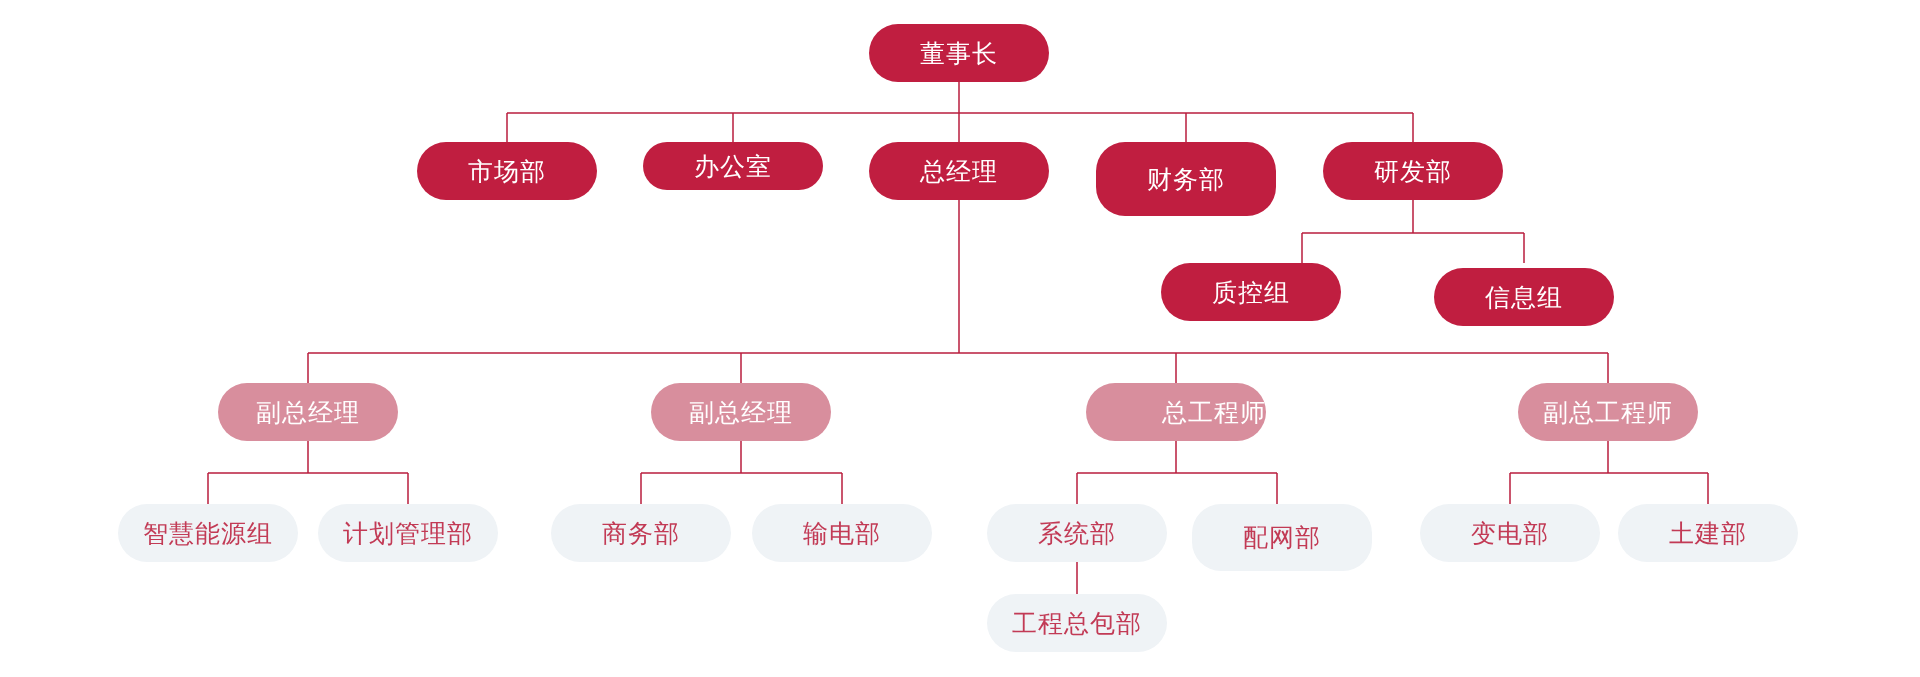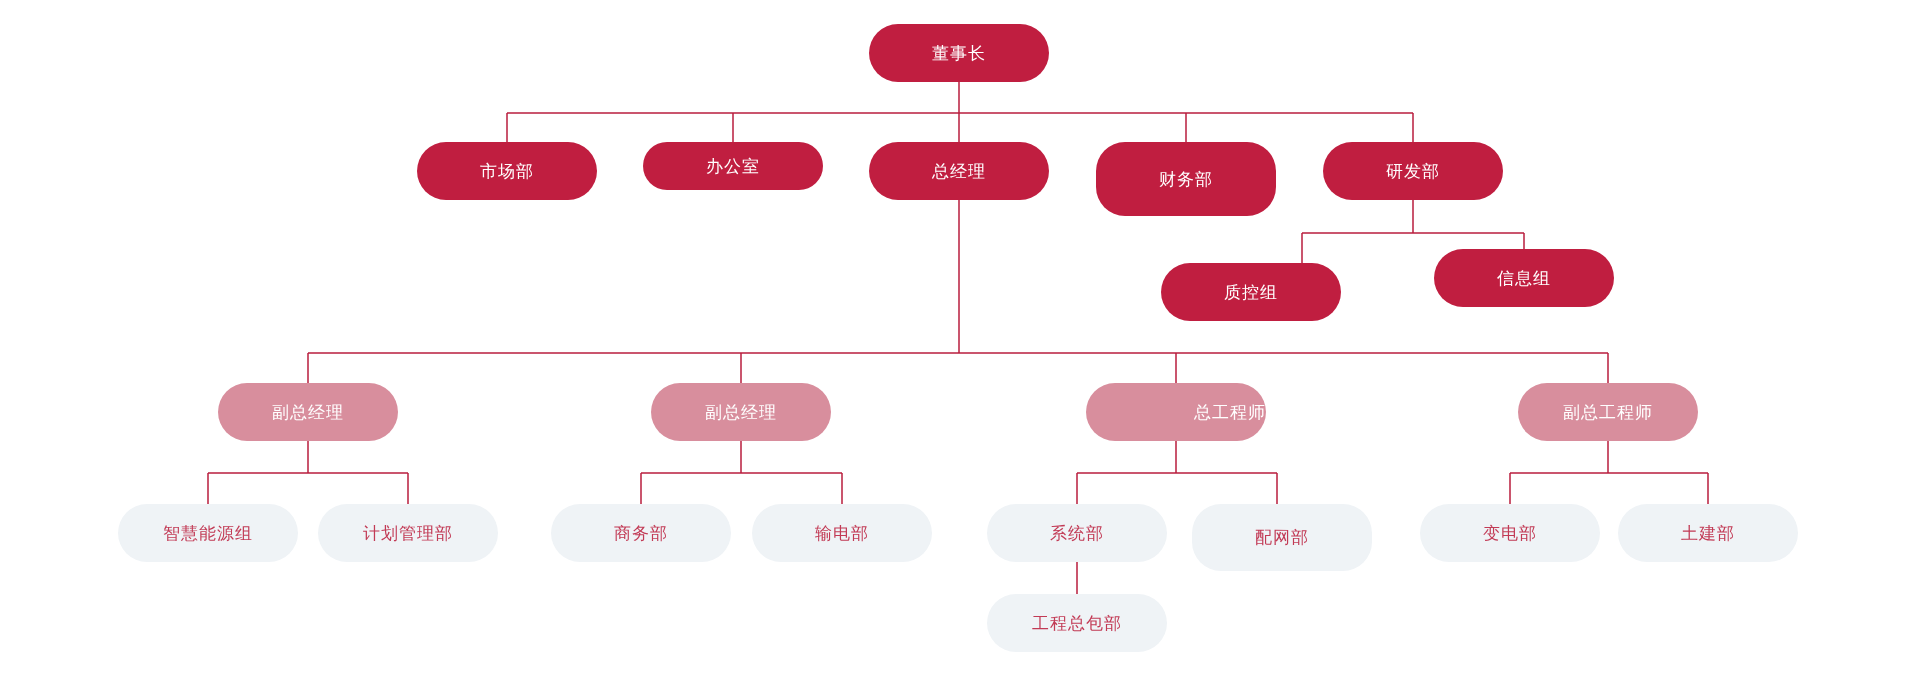--- a/index.html
+++ b/index.html
@@ -19,21 +19,21 @@
     position: absolute;
     left: 0;
     top: 0;
   }
   .node {
     position: absolute;
     display: flex;
     align-items: center;
     justify-content: center;
     border-radius: 29px;
-    font-size: 17px;
+    font-size: 25px;
     font-weight: 500;
     letter-spacing: 1px;
     white-space: nowrap;
     box-sizing: border-box;
     cursor: default;
   }
   .node.primary   { background: var(--primary);   color: var(--text-on-dark); }
   .node.secondary { background: var(--secondary); color: var(--text-on-dark); }
   .node.tertiary  { background: var(--tertiary);  color: var(--tertiary-text); }
 </style>
@@ -93,21 +93,21 @@
       </div>
       <div class="node primary" style="left: 1096px; top: 142px; width: 180px; height: 74px; border-radius: 29px;">
         <span>财务部</span>
       </div>
       <div class="node primary" style="left: 1323px; top: 142px; width: 180px; height: 58px; border-radius: 29px;">
         <span>研发部</span>
       </div>
       <div class="node primary" style="left: 1161px; top: 263px; width: 180px; height: 58px; border-radius: 29px;">
         <span>质控组</span>
       </div>
-      <div class="node primary" style="left: 1434px; top: 249px; width: 180px; height: 58px; border-radius: 29px;">
+      <div class="node primary" style="left: 1434px; top: 268px; width: 180px; height: 58px; border-radius: 29px;">
         <span>信息组</span>
       </div>
       <div class="node secondary" style="left: 218px; top: 383px; width: 180px; height: 58px; border-radius: 29px;">
         <span>副总经理</span>
       </div>
       <div class="node secondary" style="left: 651px; top: 383px; width: 180px; height: 58px; border-radius: 29px;">
         <span>副总经理</span>
       </div>
       <div class="node secondary" style="left: 1086px; top: 383px; width: 180px; height: 58px; border-radius: 29px; justify-content: flex-end;">
         <span>总工程师</span>

